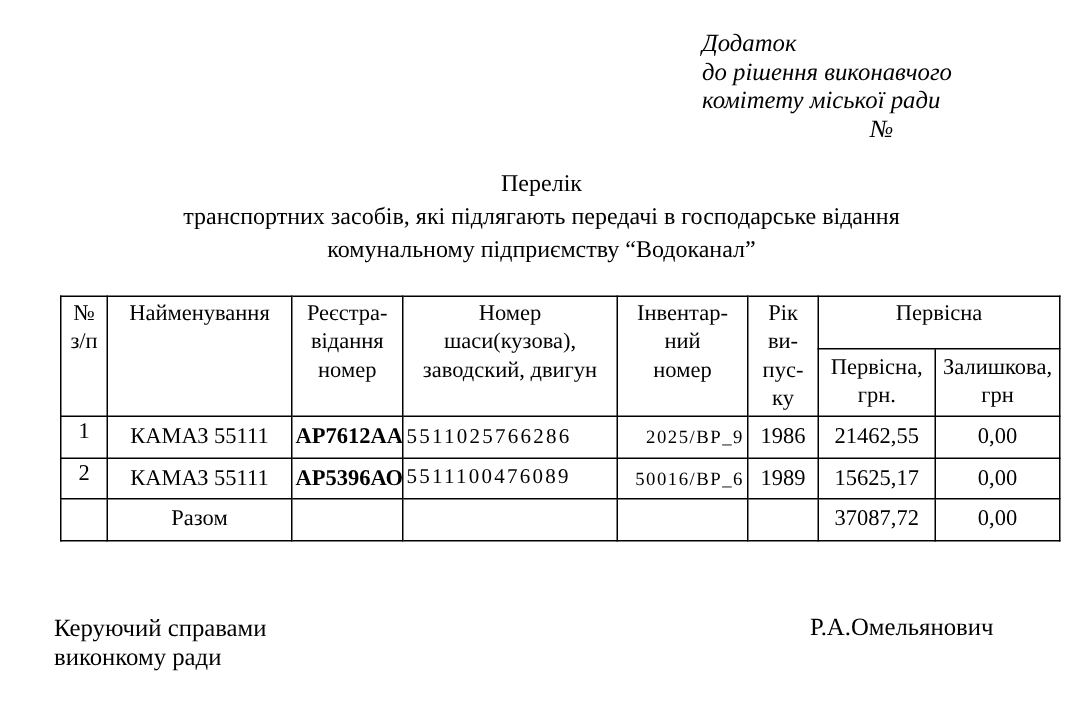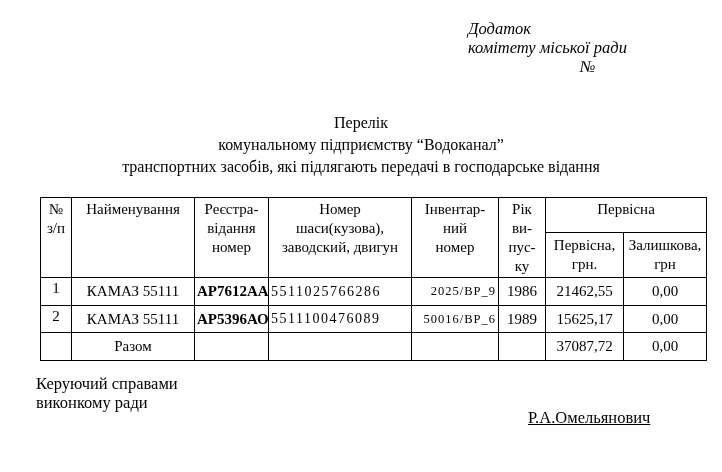--- a/index.html
+++ b/index.html
@@ -57,46 +57,46 @@
   .vehicles-table td.cell-reg { font-size: 15px; font-weight: bold; }
   .vehicles-table td.cell-chassis {
     font-size: 14px;
     letter-spacing: 1.5px;
     text-align: left;
     padding-right: 7px;
   }
   .vehicles-table td.cell-inventory { font-size: 12.5px; letter-spacing: 1px; text-align: right; }
   .signature-block {
     position: absolute;
-    left: 36px; top: 374px;
+    left: 36px; top: 409px;
     font-size: 16.5px;
     line-height: 19px;
     white-space: nowrap;
   }
   .signature-name {
     position: absolute;
-    left: 528px; top: 408px;
+    left: 540px; top: 408px;
     font-size: 16.5px;
     white-space: nowrap;
-    text-decoration: underline;
   }
 </style>
 </head>
 <body>
 
 <div class="appendix-block">
   <div>Додаток</div>
+  <div>до рішення виконавчого</div>
   <div>комітету міської ради</div>
   <div class="appendix-number-line">№</div>
 </div>
 
 <div class="title-block">
   <div>Перелік</div>
+  <div>транспортних засобів, які підлягають передачі в господарське відання</div>
   <div>комунальному підприємству “Водоканал”</div>
-  <div>транспортних засобів, які підлягають передачі в господарське відання</div>
 </div>
 
 <table class="vehicles-table">
   <colgroup>
     <col style="width:31px">
     <col style="width:123px">
     <col style="width:74px">
     <col style="width:143px">
     <col style="width:87px">
     <col style="width:47px">

